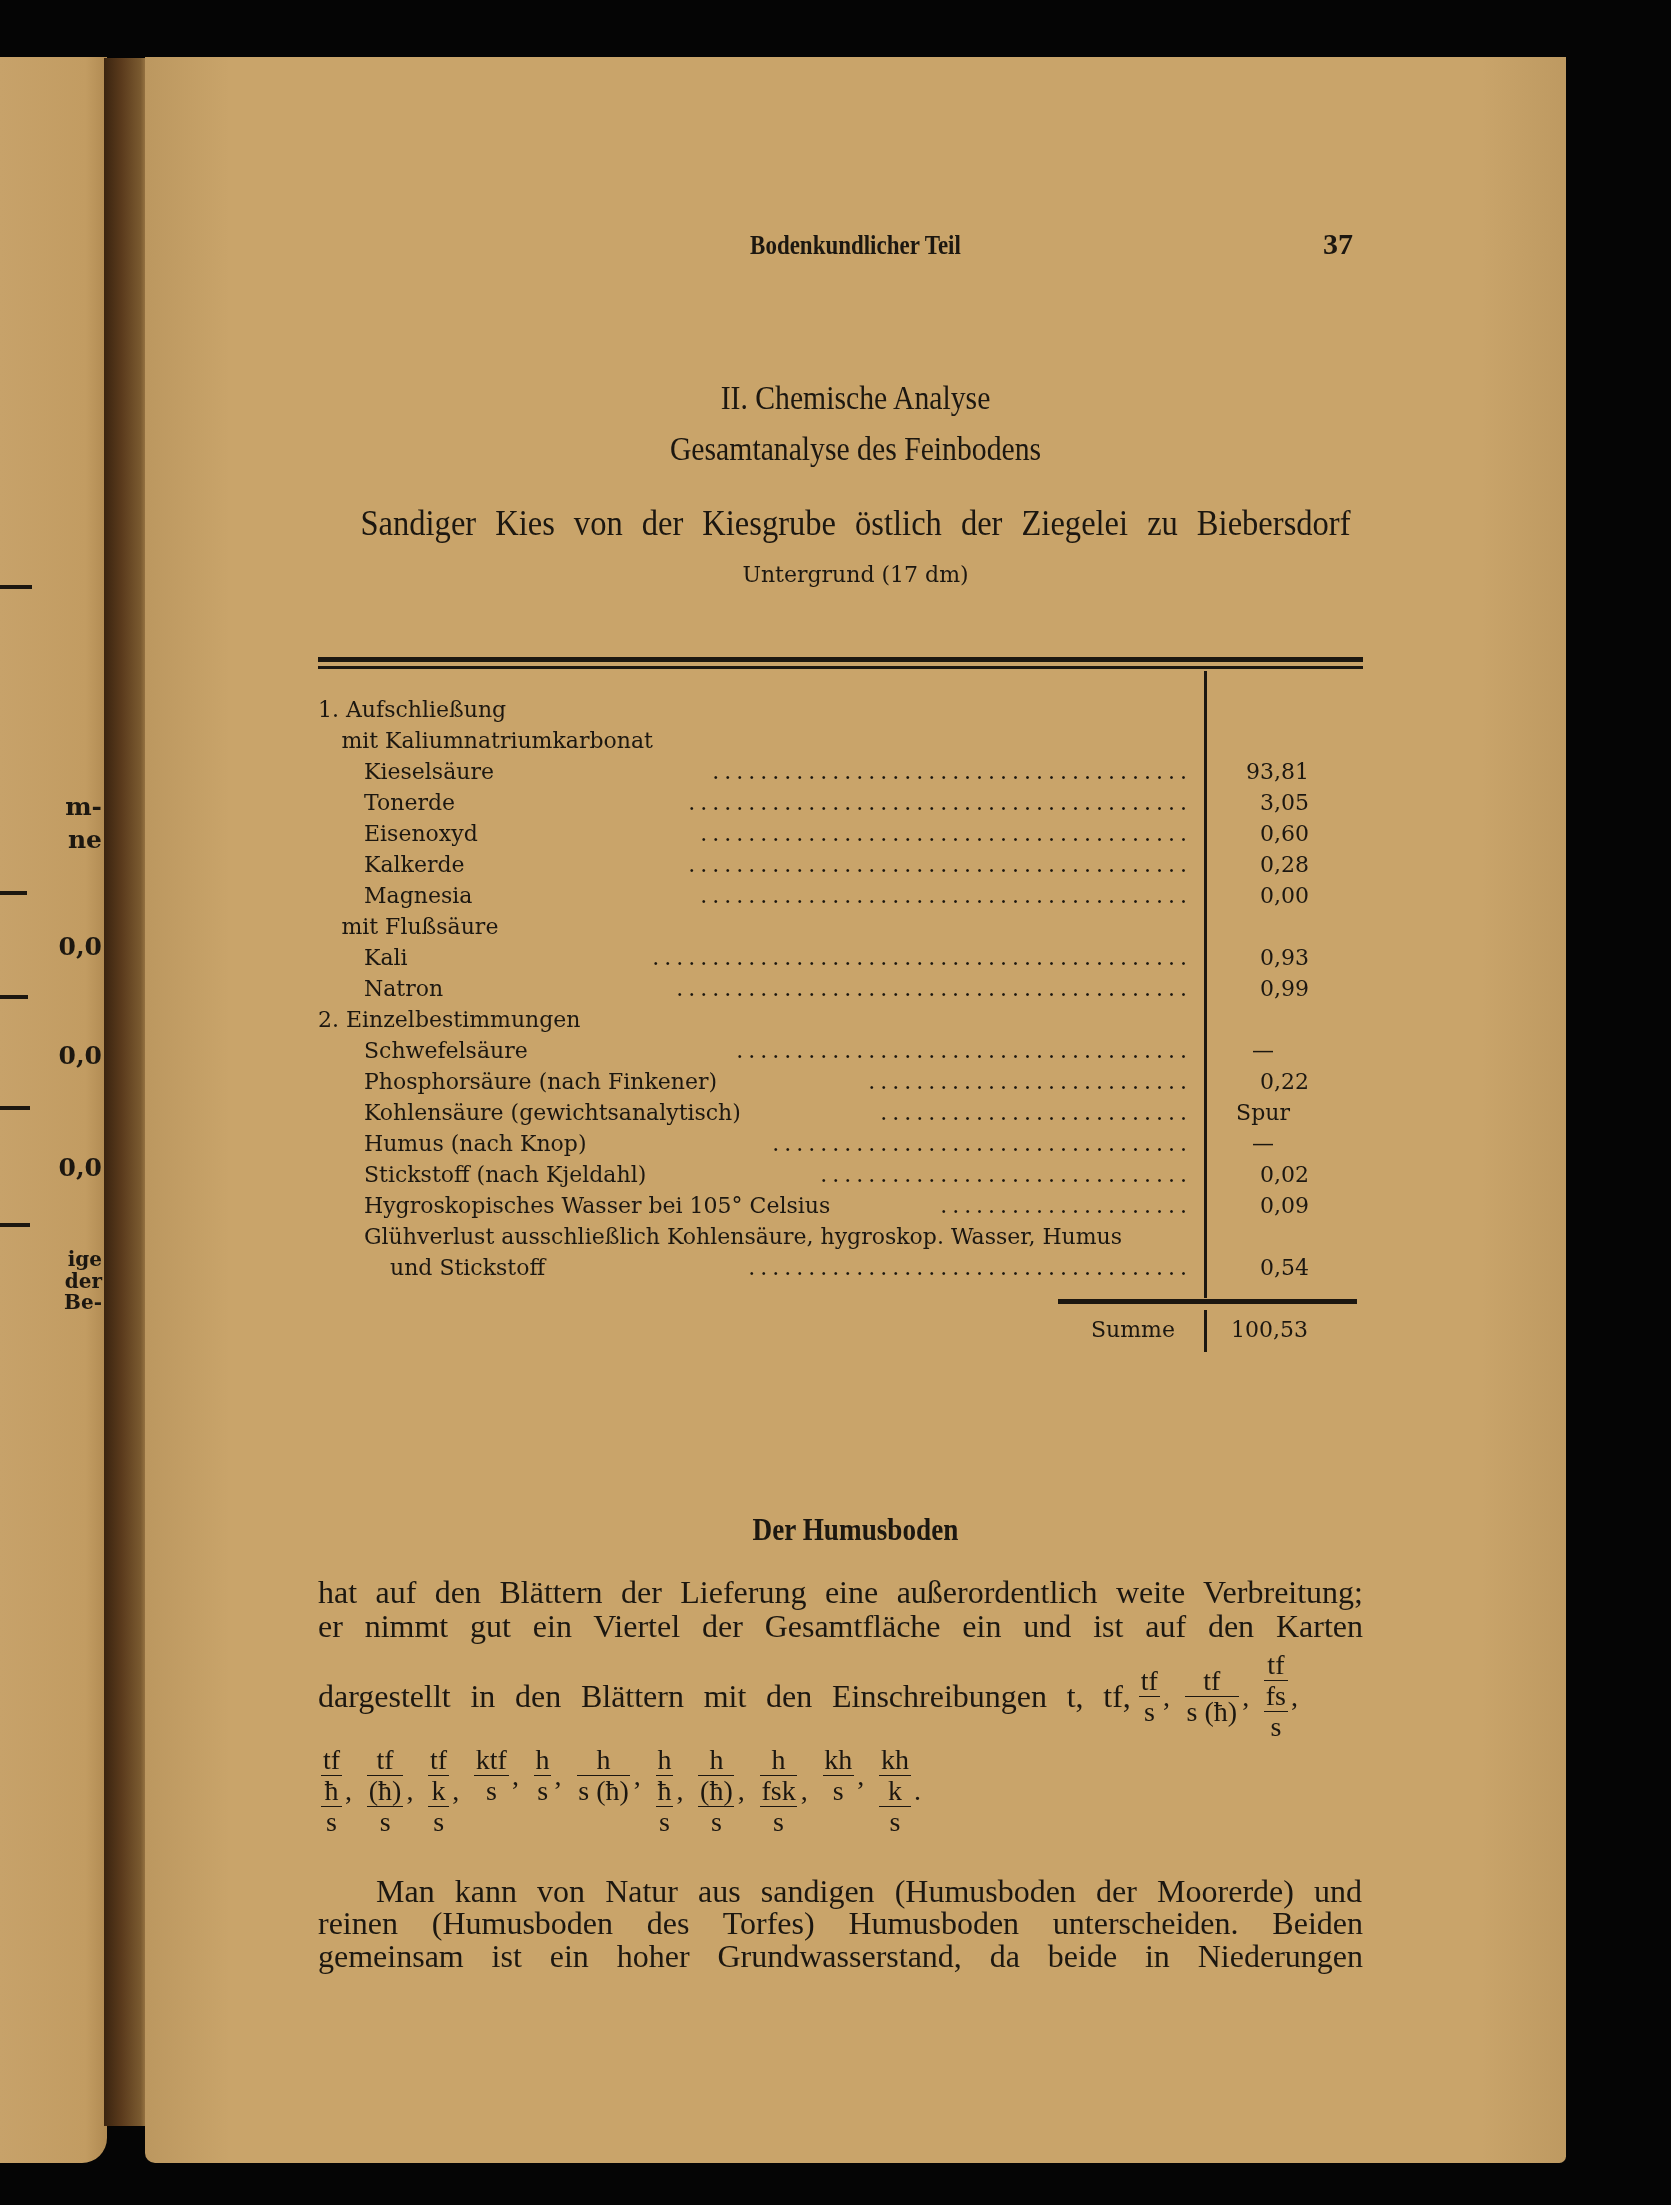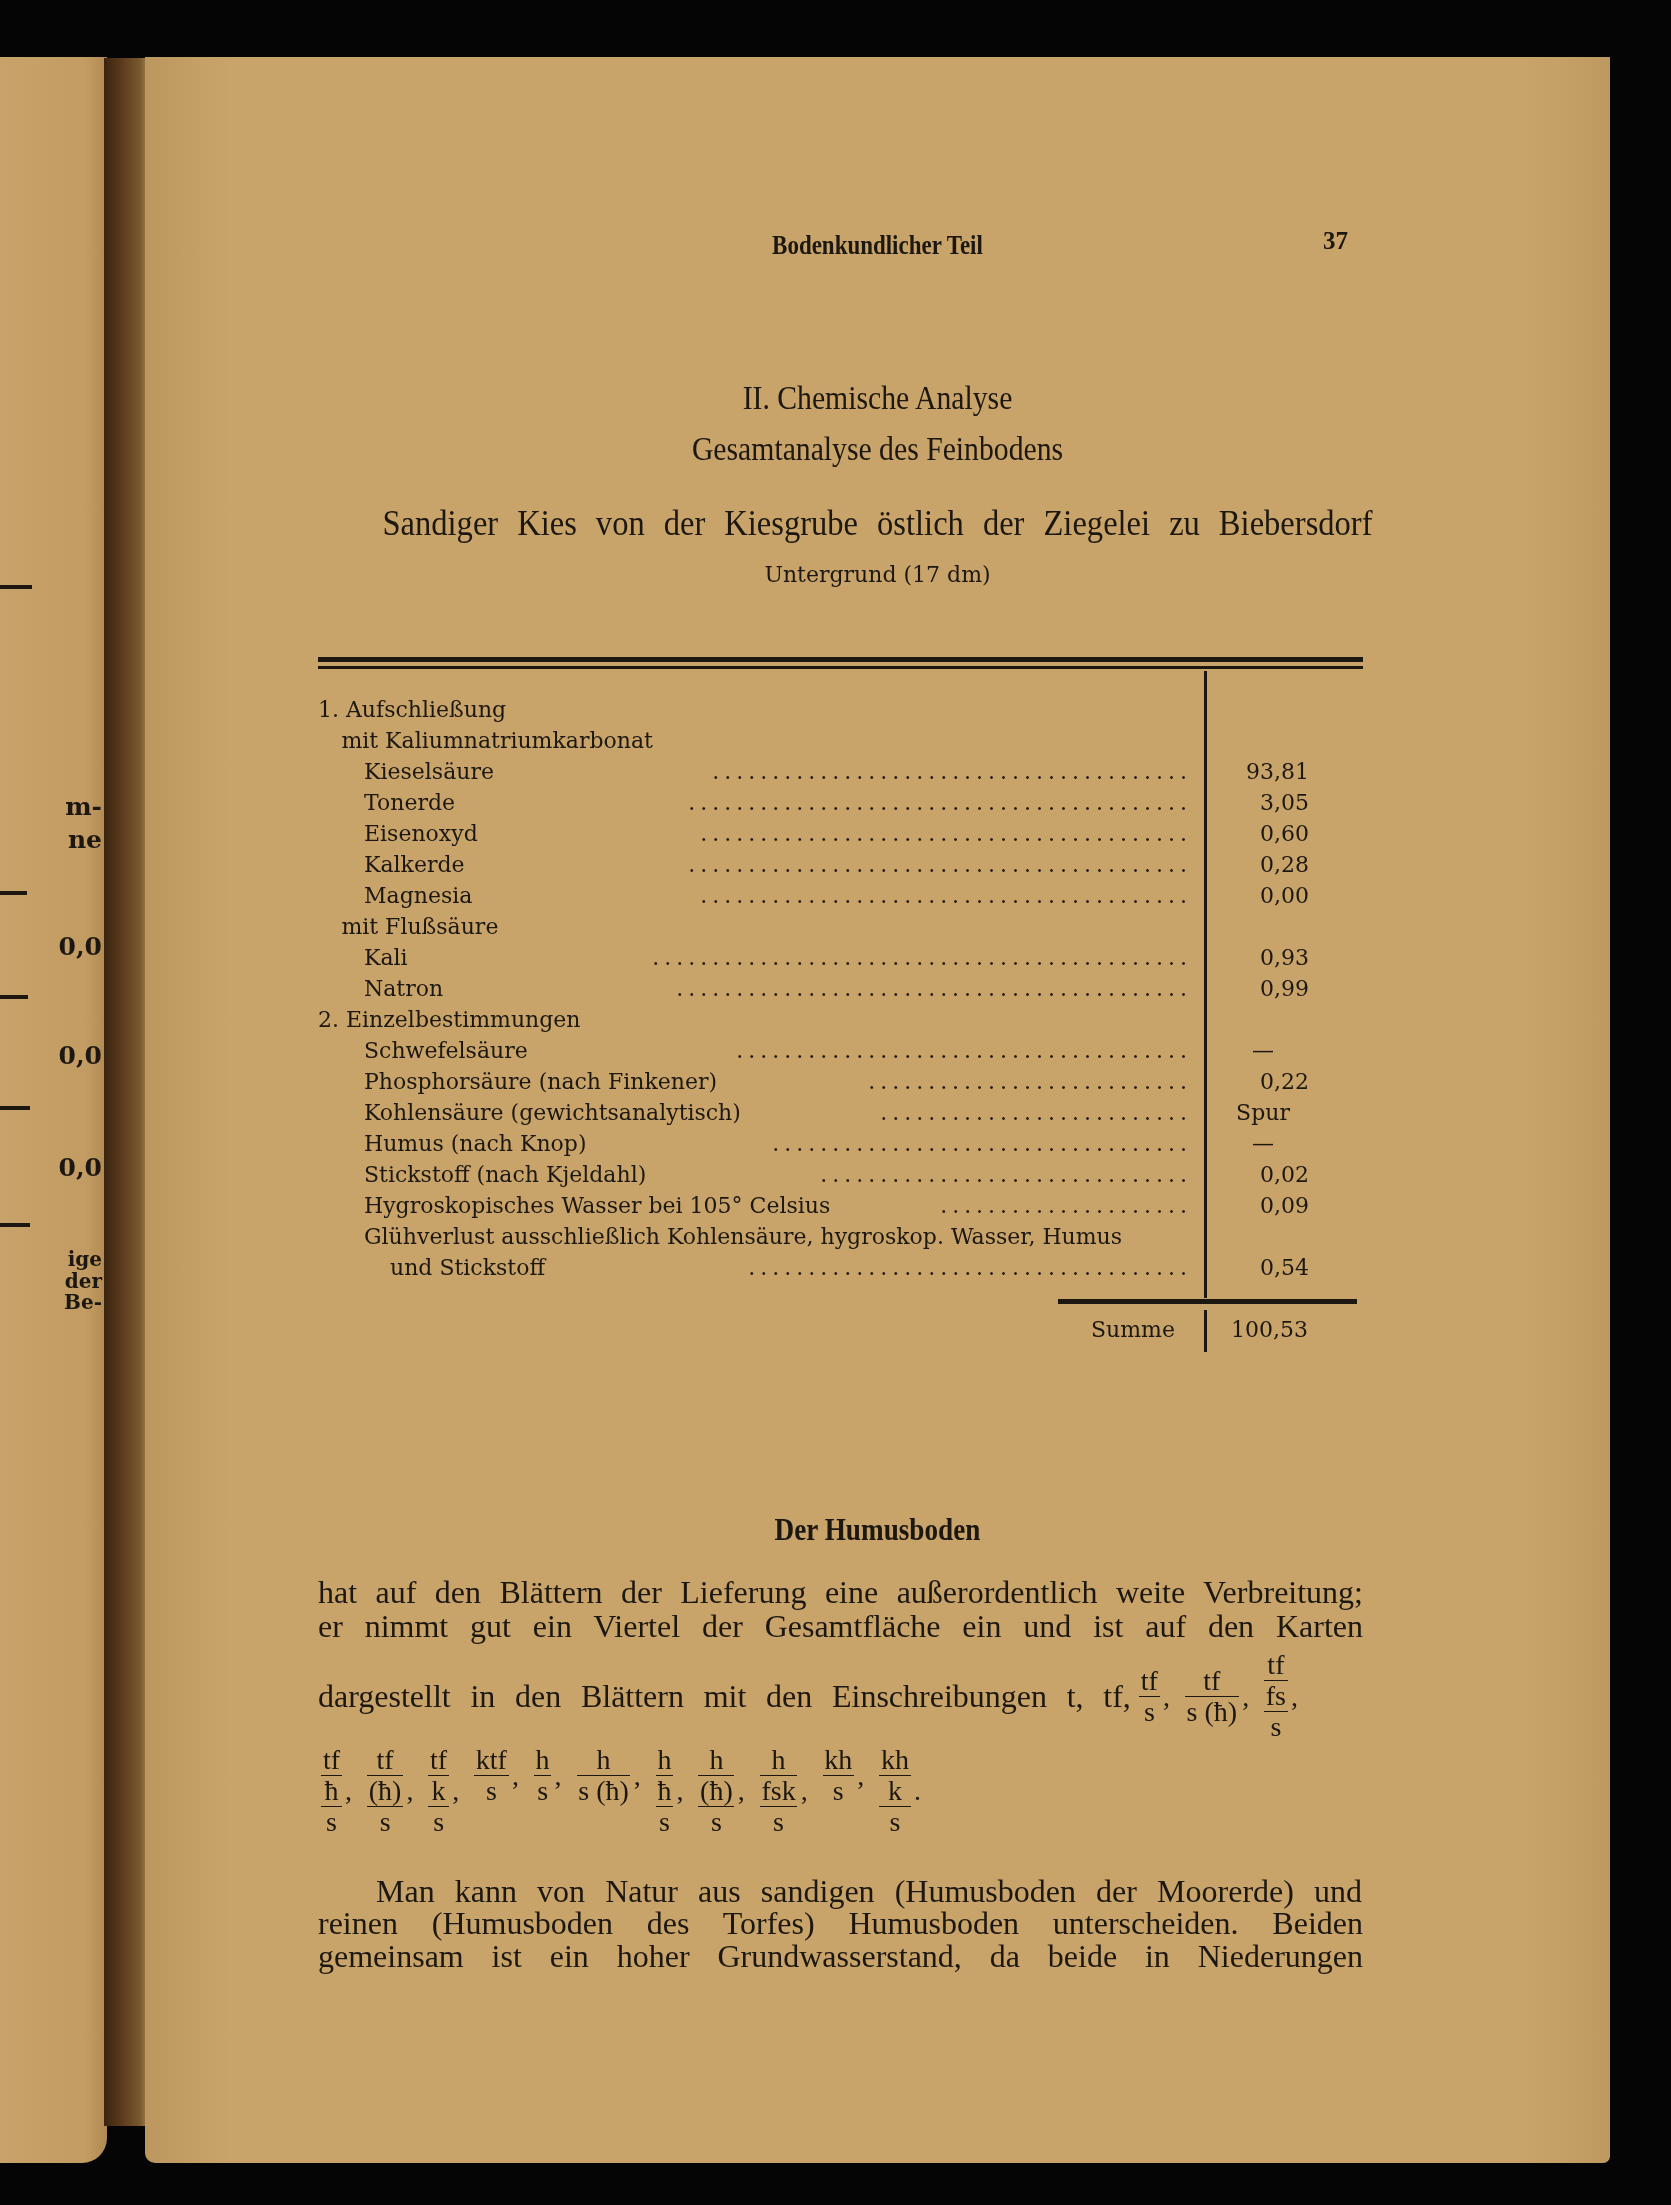--- a/index.html
+++ b/index.html
@@ -6,27 +6,27 @@
   body { width:1671px; height:2205px; background:#050505; position:relative; overflow:hidden;
          font-family:"DejaVu Serif", serif; color:#1c1710; }
   .left-page { position:absolute; left:0; top:57px; width:107px; height:2106px;
                background:linear-gradient(90deg,#c7a26a 0%,#c29c62 80%,#b08a52 100%);
                border-bottom-right-radius:25px; overflow:hidden; }
   .gutter { position:absolute; left:104px; top:58px; width:43px; height:2068px;
             background:linear-gradient(90deg,#3a2410 0%,#5a3a1c 40%,#7a5a30 85%,#a07c48 100%); }
   .page { position:absolute; left:145px; top:57px; width:1421px; height:2106px;
           background:#c9a46a;
           background-image:linear-gradient(90deg, rgba(90,60,20,0.12) 0%, rgba(0,0,0,0) 6%, rgba(0,0,0,0) 94%, rgba(90,60,20,0.10) 100%);
-          border-bottom-left-radius:10px; border-bottom-right-radius:6.7px;padding-left:44px; }
+          border-bottom-left-radius:10px; border-bottom-right-radius:6.7px; }
   .lp { position:absolute; right:5px; font-family:"DejaVu Serif", serif; font-weight:bold; font-size:25px; line-height:25px; text-align:right; white-space:nowrap; }
   .lp-rule { position:absolute; left:0; height:4.2px; background:#1c1710; }
 
   .running-head { position:absolute; left:0; width:100%; top:172px; text-align:center;
                   font-family:"Liberation Serif", serif; font-weight:bold; font-size:28px; transform:scaleX(0.82); }
-  .page-number { position:absolute; left:1178px; top:170px; font-family:"Liberation Serif", serif; font-weight:bold; font-size:25px; }
+  .page-number { position:absolute; left:1178px; top:170px; font-family:"Liberation Serif", serif; font-weight:bold; font-size:30px; }
   .center { position:absolute; left:0; width:100%; text-align:center; white-space:nowrap; }
   .h-title { top:323px; font-family:"Liberation Serif", serif; font-size:33px; transform:scaleX(0.9); }
   .h-sub { top:374px; font-family:"Liberation Serif", serif; font-size:33px; transform:scaleX(0.9); }
   .h-sample { top:447px; font-family:"Liberation Serif", serif; font-size:35px; word-spacing:11.7px; transform:scaleX(0.93); }
   .h-depth { top:505px; font-family:"DejaVu Serif", serif; font-size:22px; }
   .h-analyst { top:549px; font-family:"DejaVu Serif", serif; font-size:22px; }
 
   .rule-thick { position:absolute; left:173px; width:1045px; height:5px; background:#1c1710; top:600px; }
   .rule-thin  { position:absolute; left:173px; width:1045px; height:2.5px; background:#1c1710; top:609px; }
   .vline { position:absolute; left:1059px; width:3.3px; background:#1c1710; top:614px; height:627px; }

